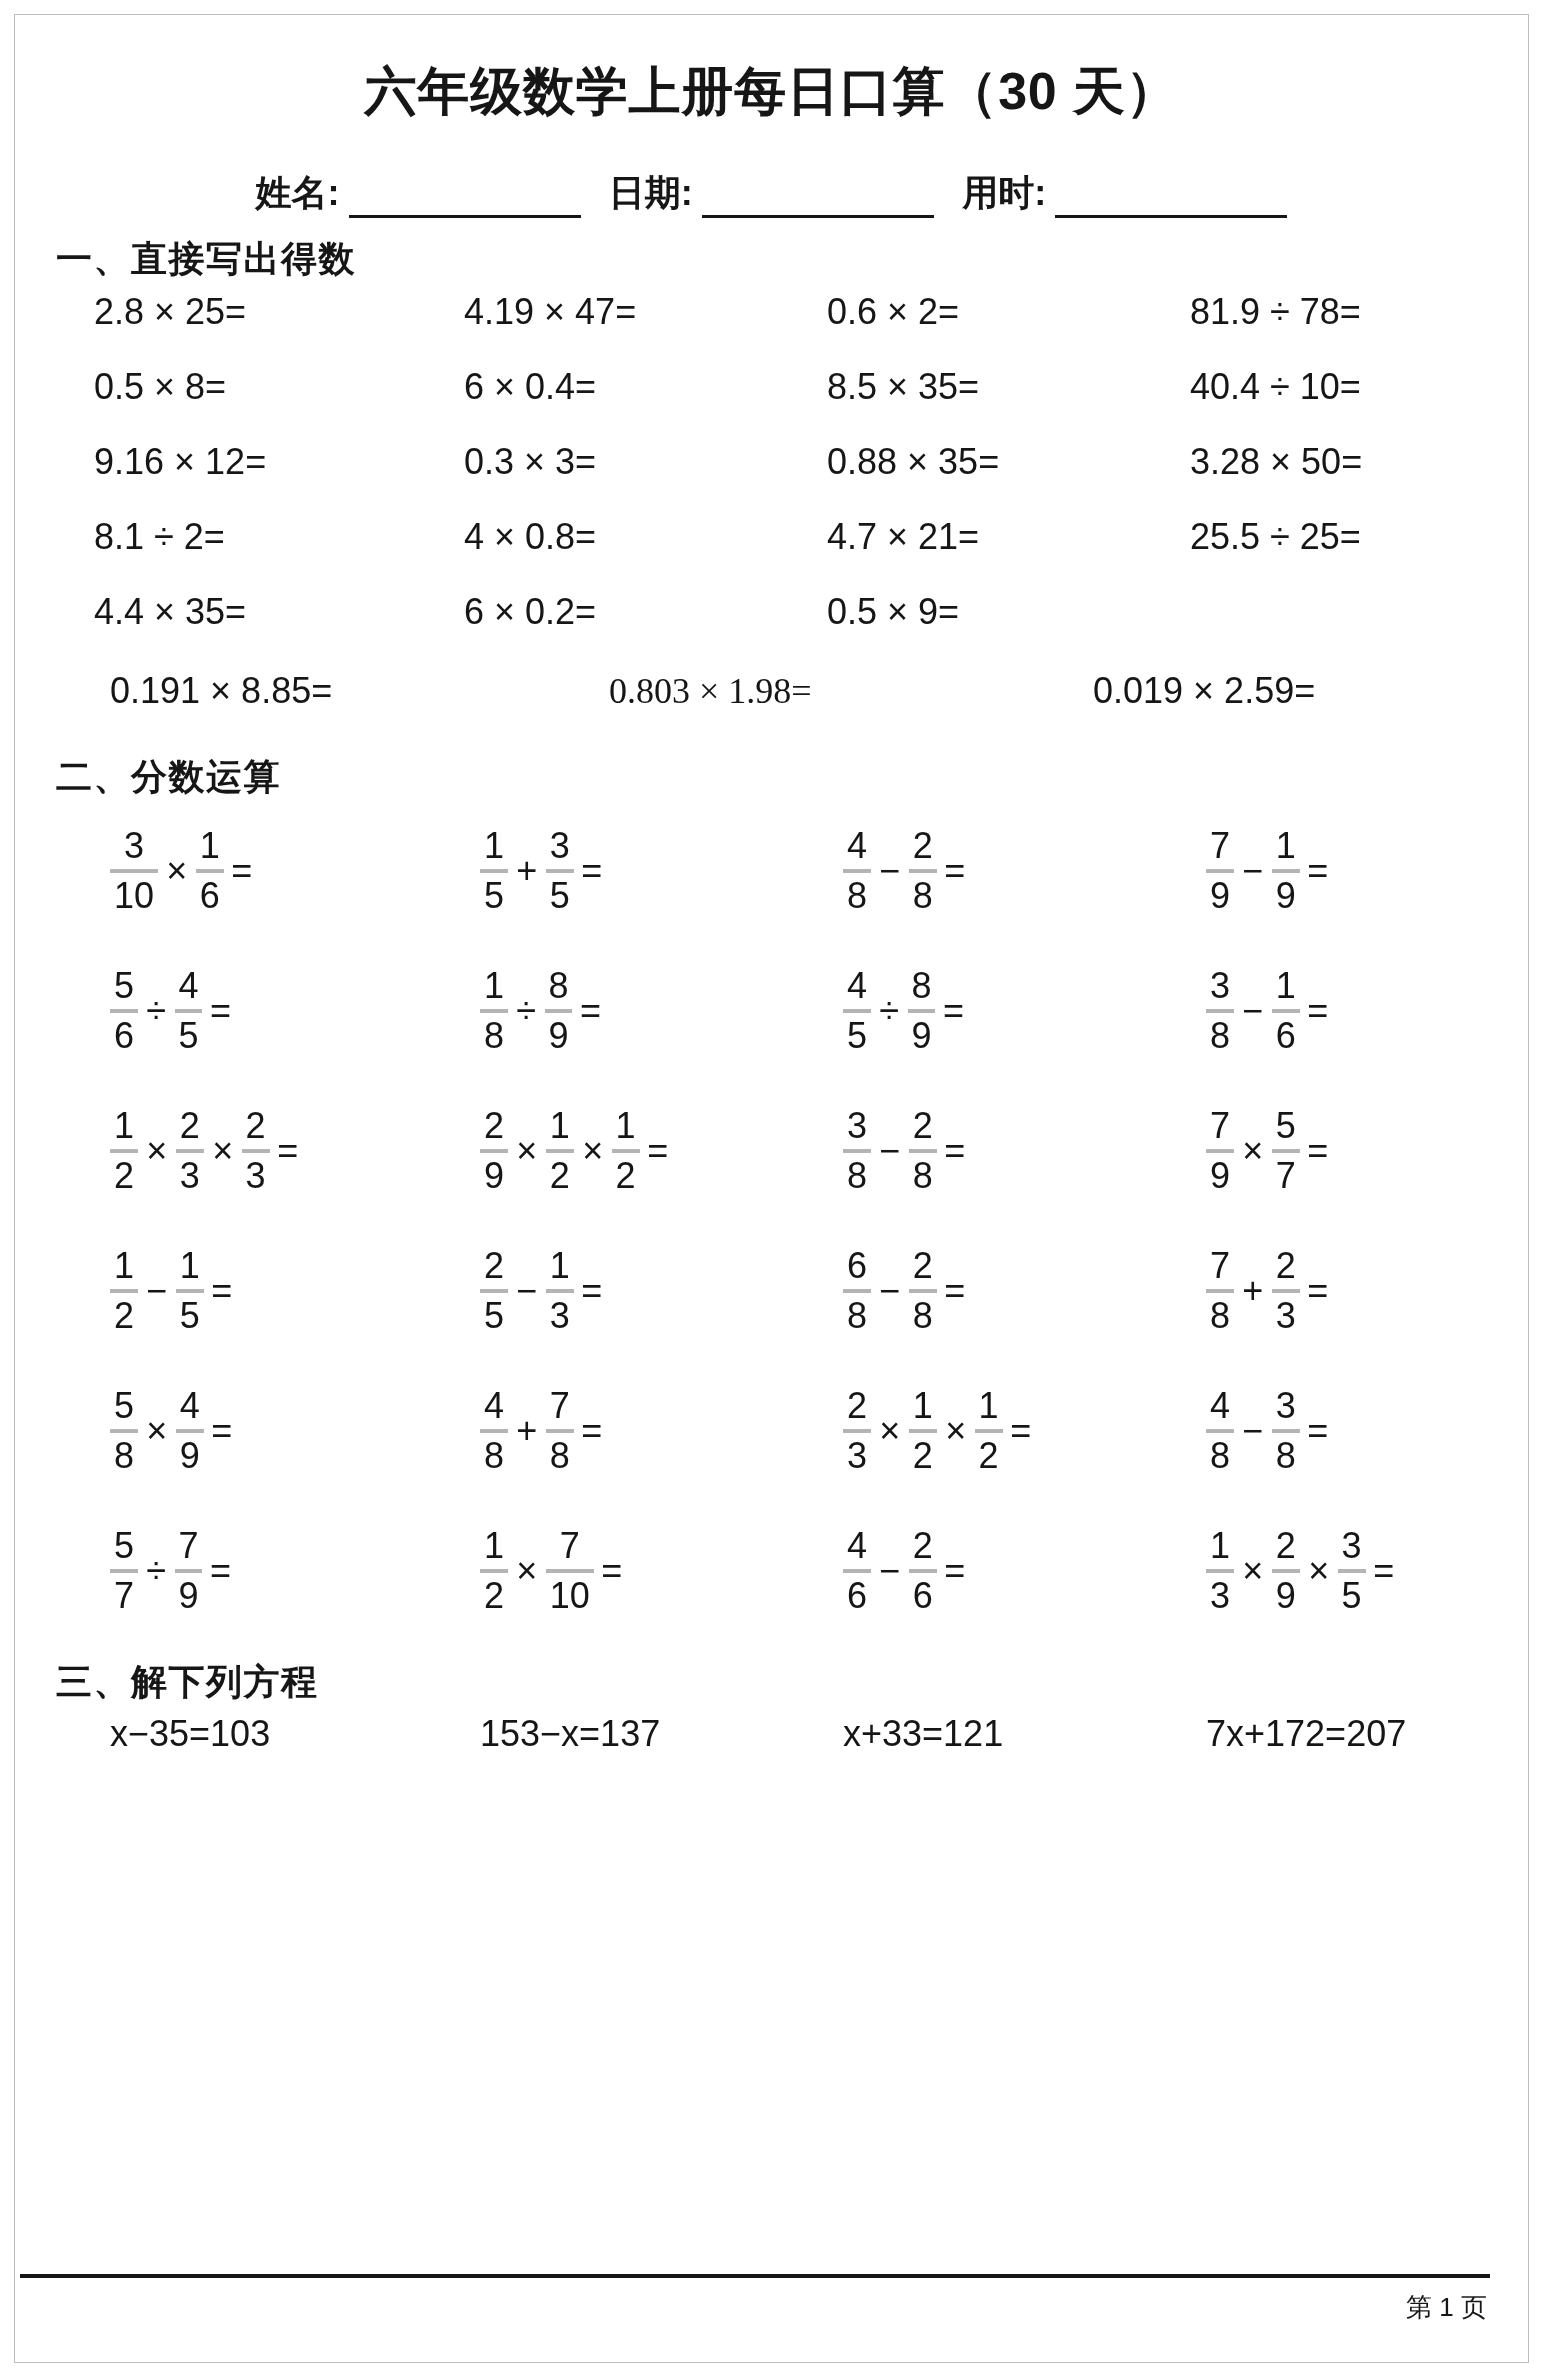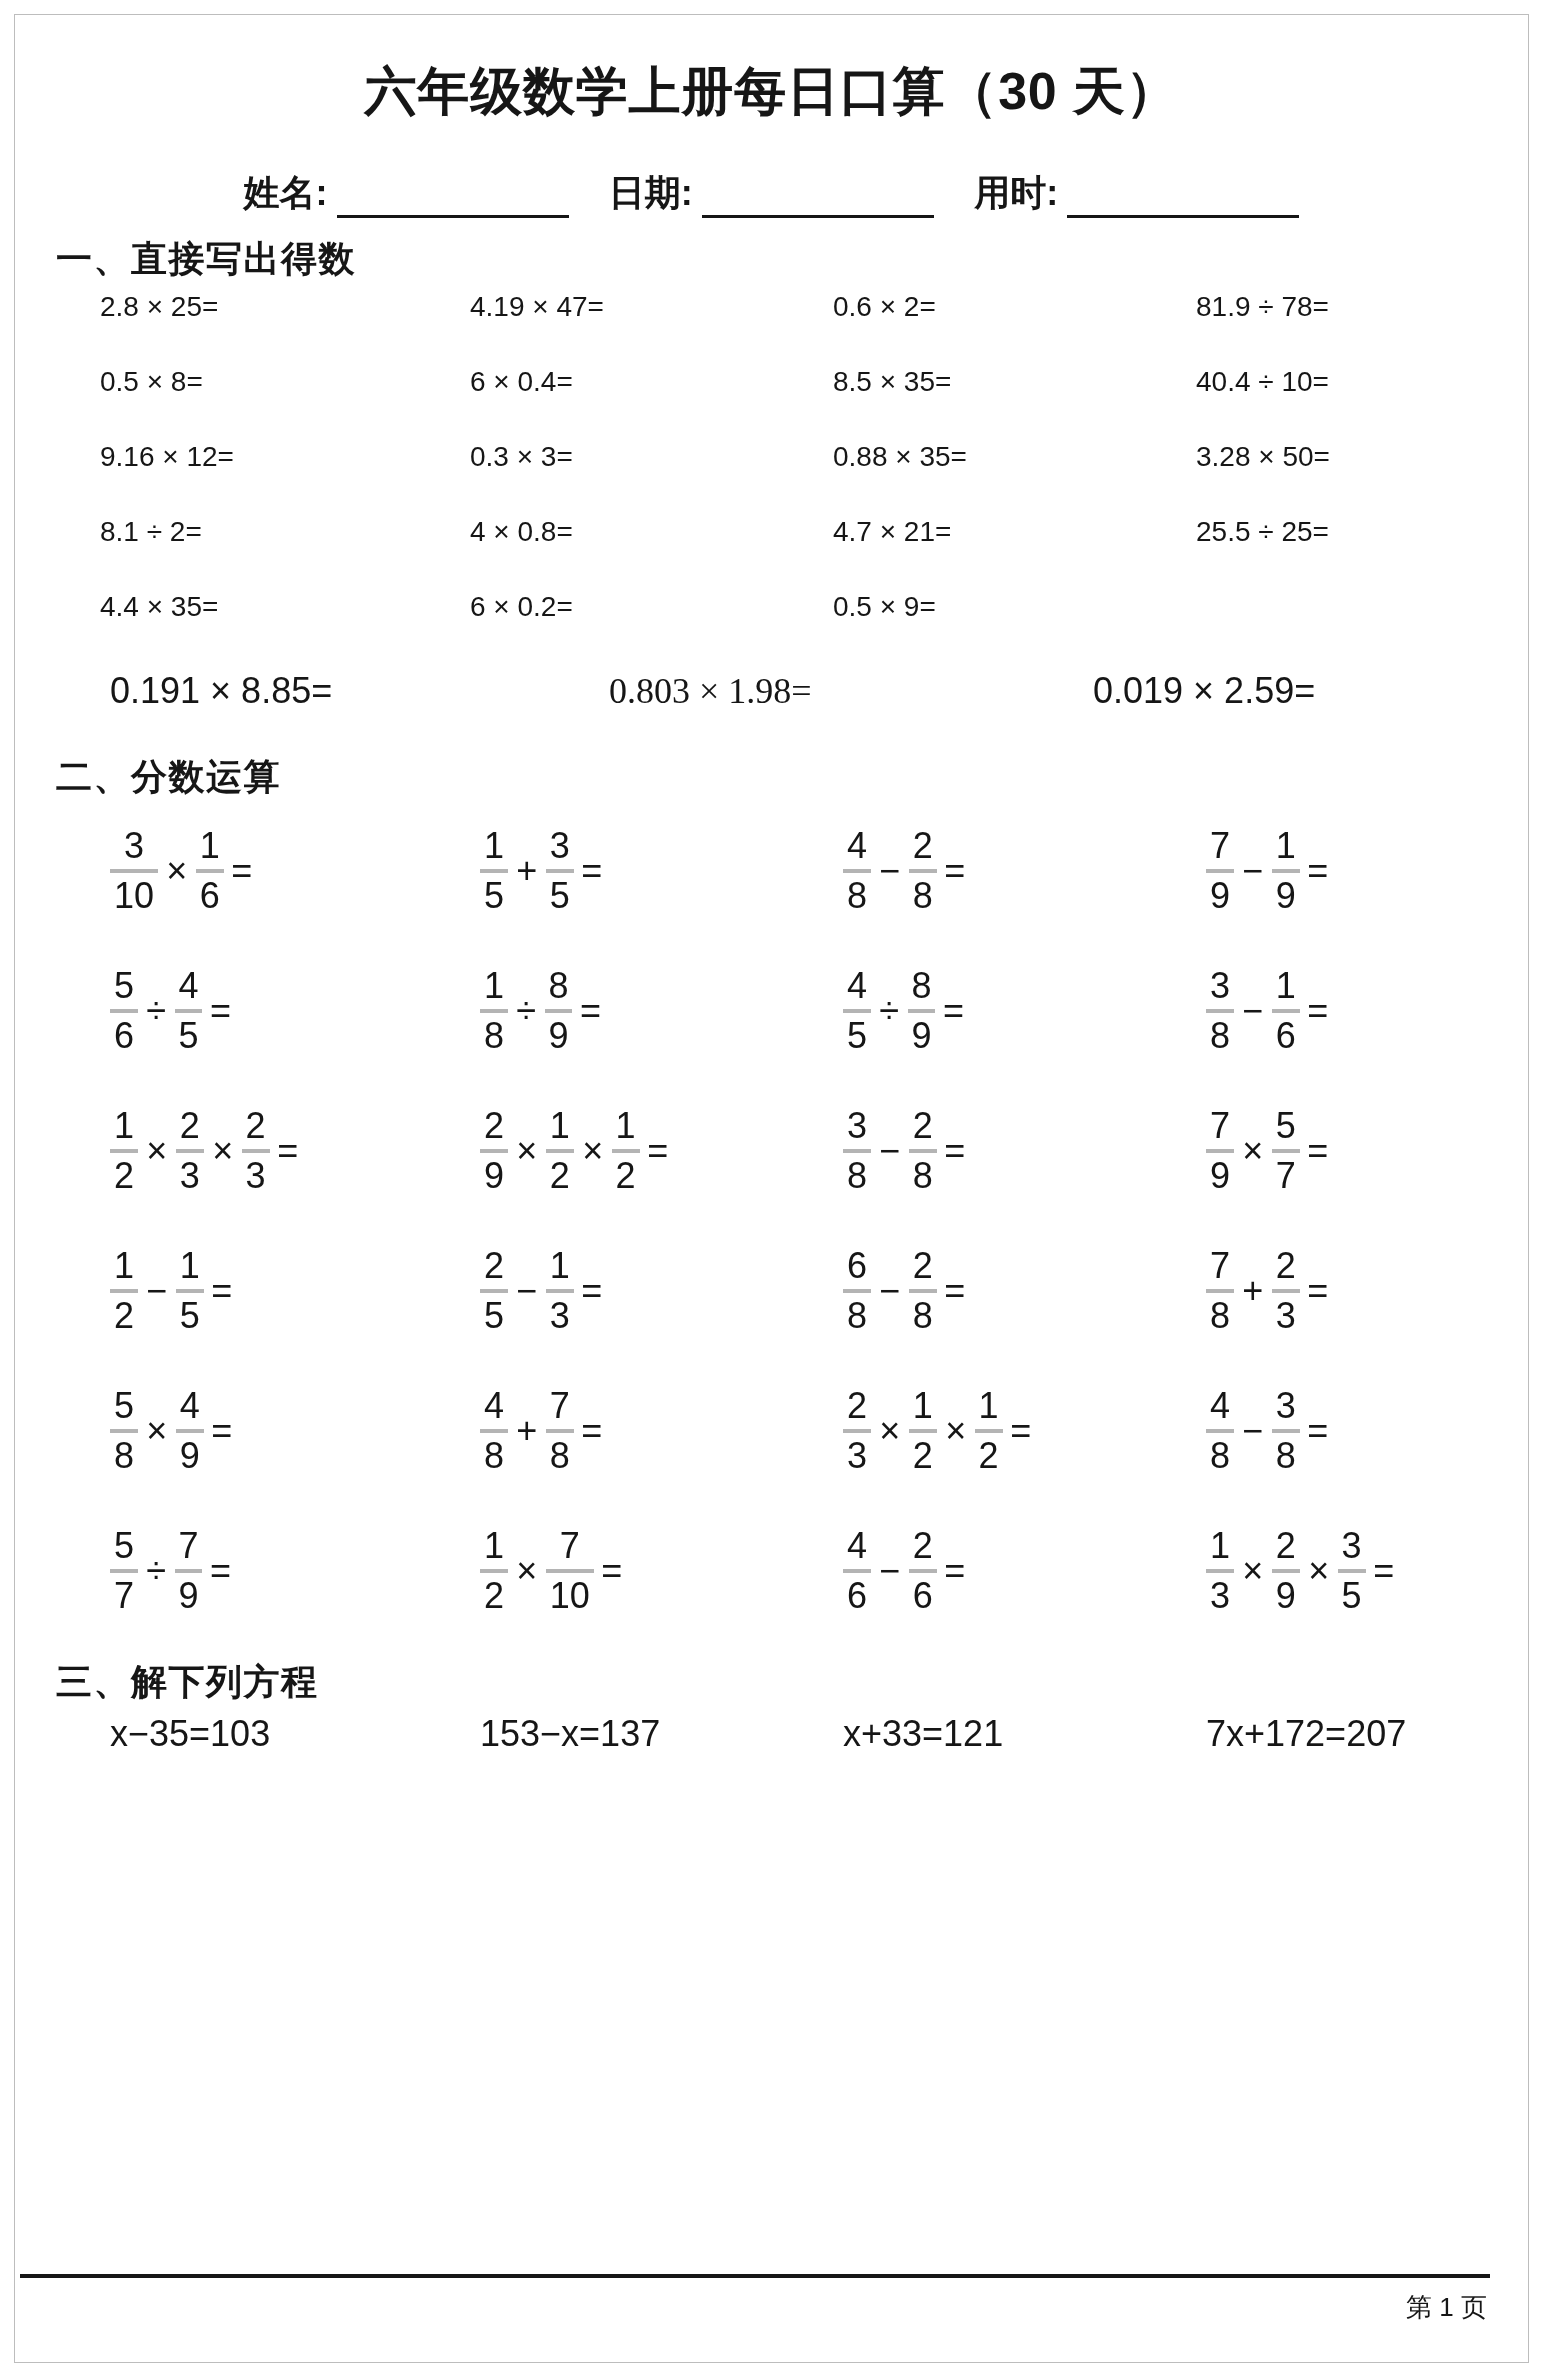--- a/index.html
+++ b/index.html
@@ -17,42 +17,42 @@
     border: 1.5px solid #bdbdbd;
     pointer-events: none;
   }
   .title {
     position: absolute; top: 57px; left: 0; width: 100%;
     text-align: center;
     font-size: 52px; font-weight: 700; letter-spacing: 0.8px;
   }
   .meta {
     position: absolute; top: 169px; left: 0; width: 100%;
-    display: flex; justify-content: center; align-items: flex-end; gap: 40px;
+    display: flex; justify-content: center; align-items: flex-end; gap: 28px;
     font-size: 36px; font-weight: 700;
   }
   .field { display: inline-flex; align-items: flex-end; gap: 9.3px; }
   .blank {
     display: inline-block; width: 232px; height: 40px;
     border-bottom: 3.1px solid #161616;
   }
   .sec-heading {
     position: absolute; left: 56px;
     font-size: 36px; font-weight: 700; letter-spacing: 1.5px;
   }
   #s1-heading { top: 235px; }
   #s2-heading { top: 753px; }
   #s3-heading { top: 1658px; }
 
   #s1-grid {
-    position: absolute; top: 291px; left: 100px;
+    position: absolute; top: 291px; left: 94px;
     display: grid;
     grid-template-columns: 370px 363px 363px 263px;
     grid-auto-rows: 75px;
-    font-size: 28px;
+    font-size: 36px;
   }
   .cell { white-space: nowrap; }
 
   #s1-wide { position: absolute; top: 670px; left: 110px; width: 1361px; height: 54px; font-size: 36px; }
   #s1-wide .wideitem { position: absolute; top: 0; white-space: nowrap; }
 
   #s2-grid {
     position: absolute; top: 801px; left: 110px;
     display: grid;
     grid-template-columns: 370px 363px 363px 309px;

